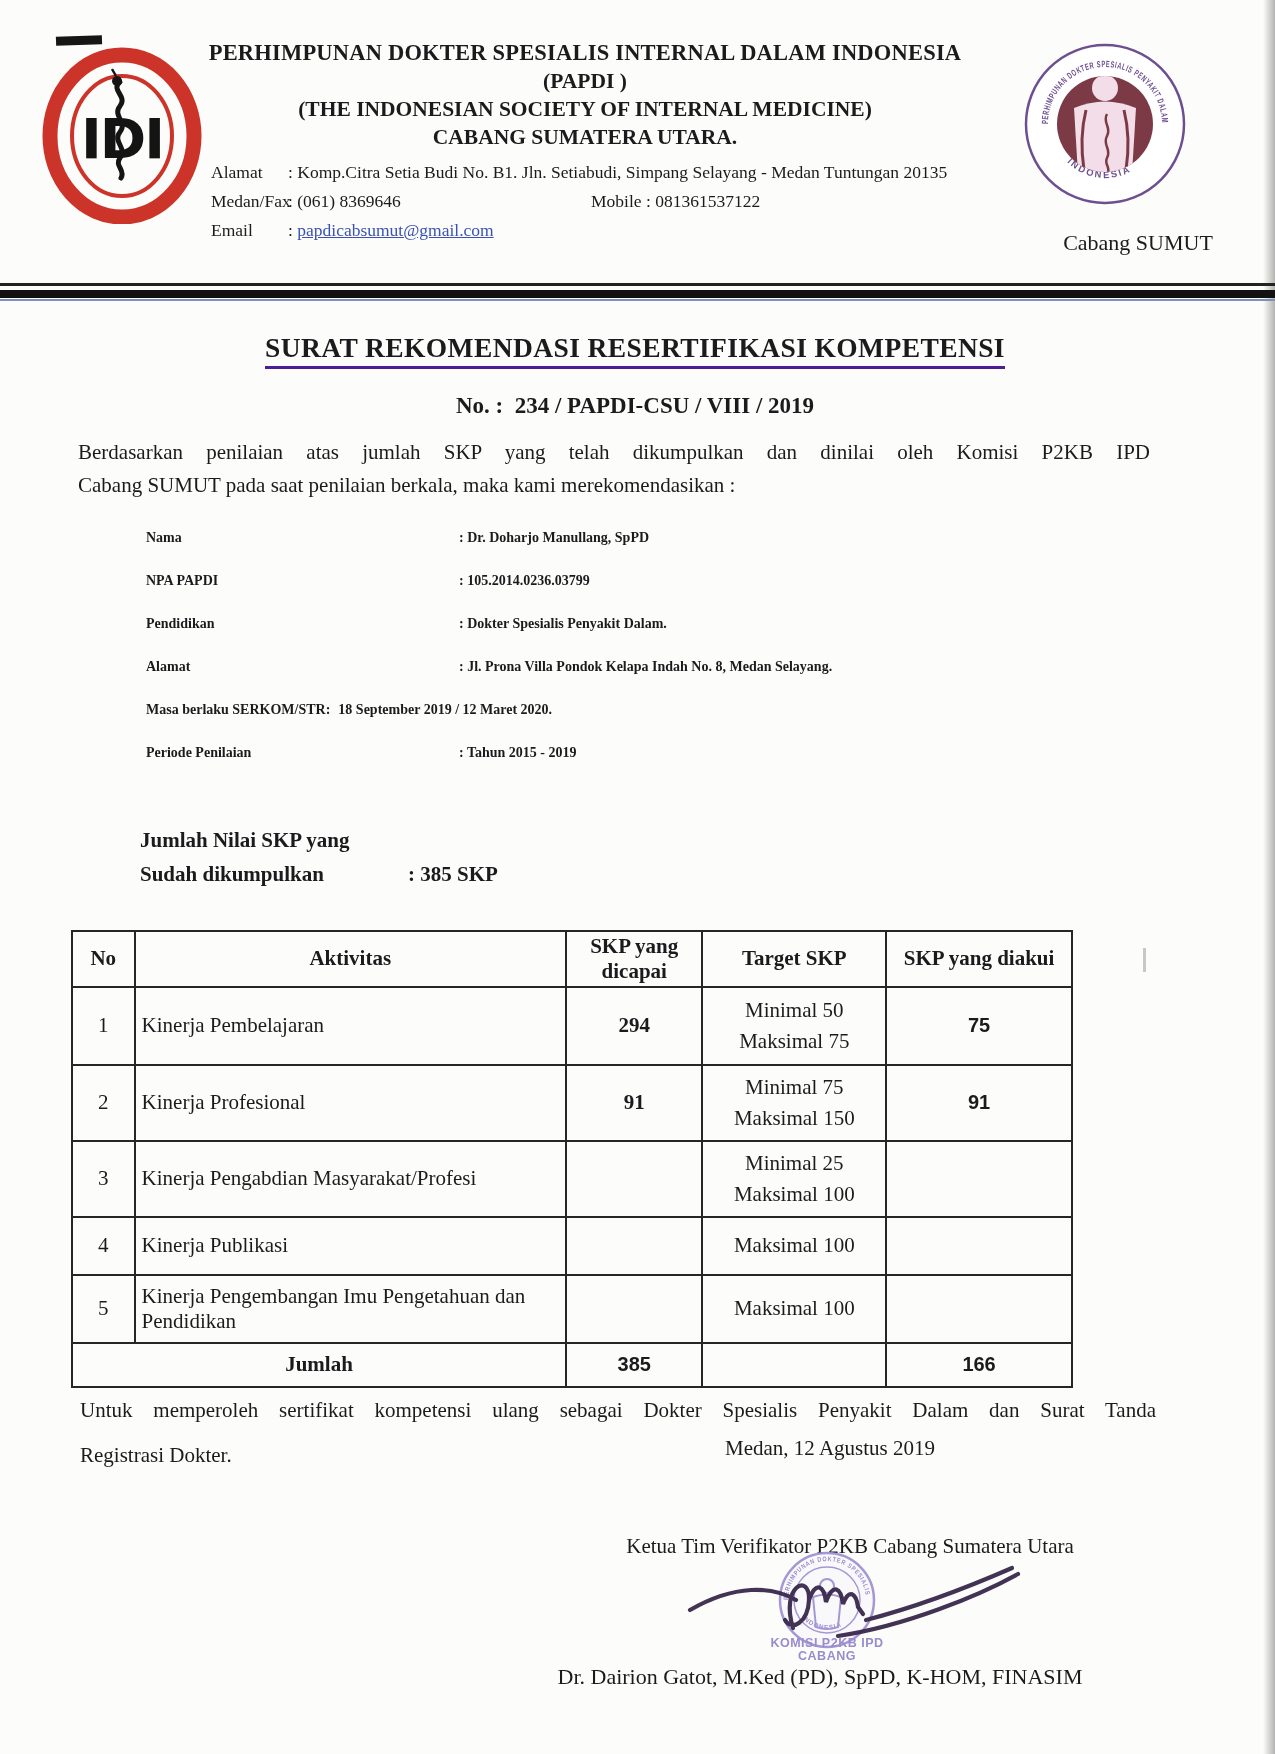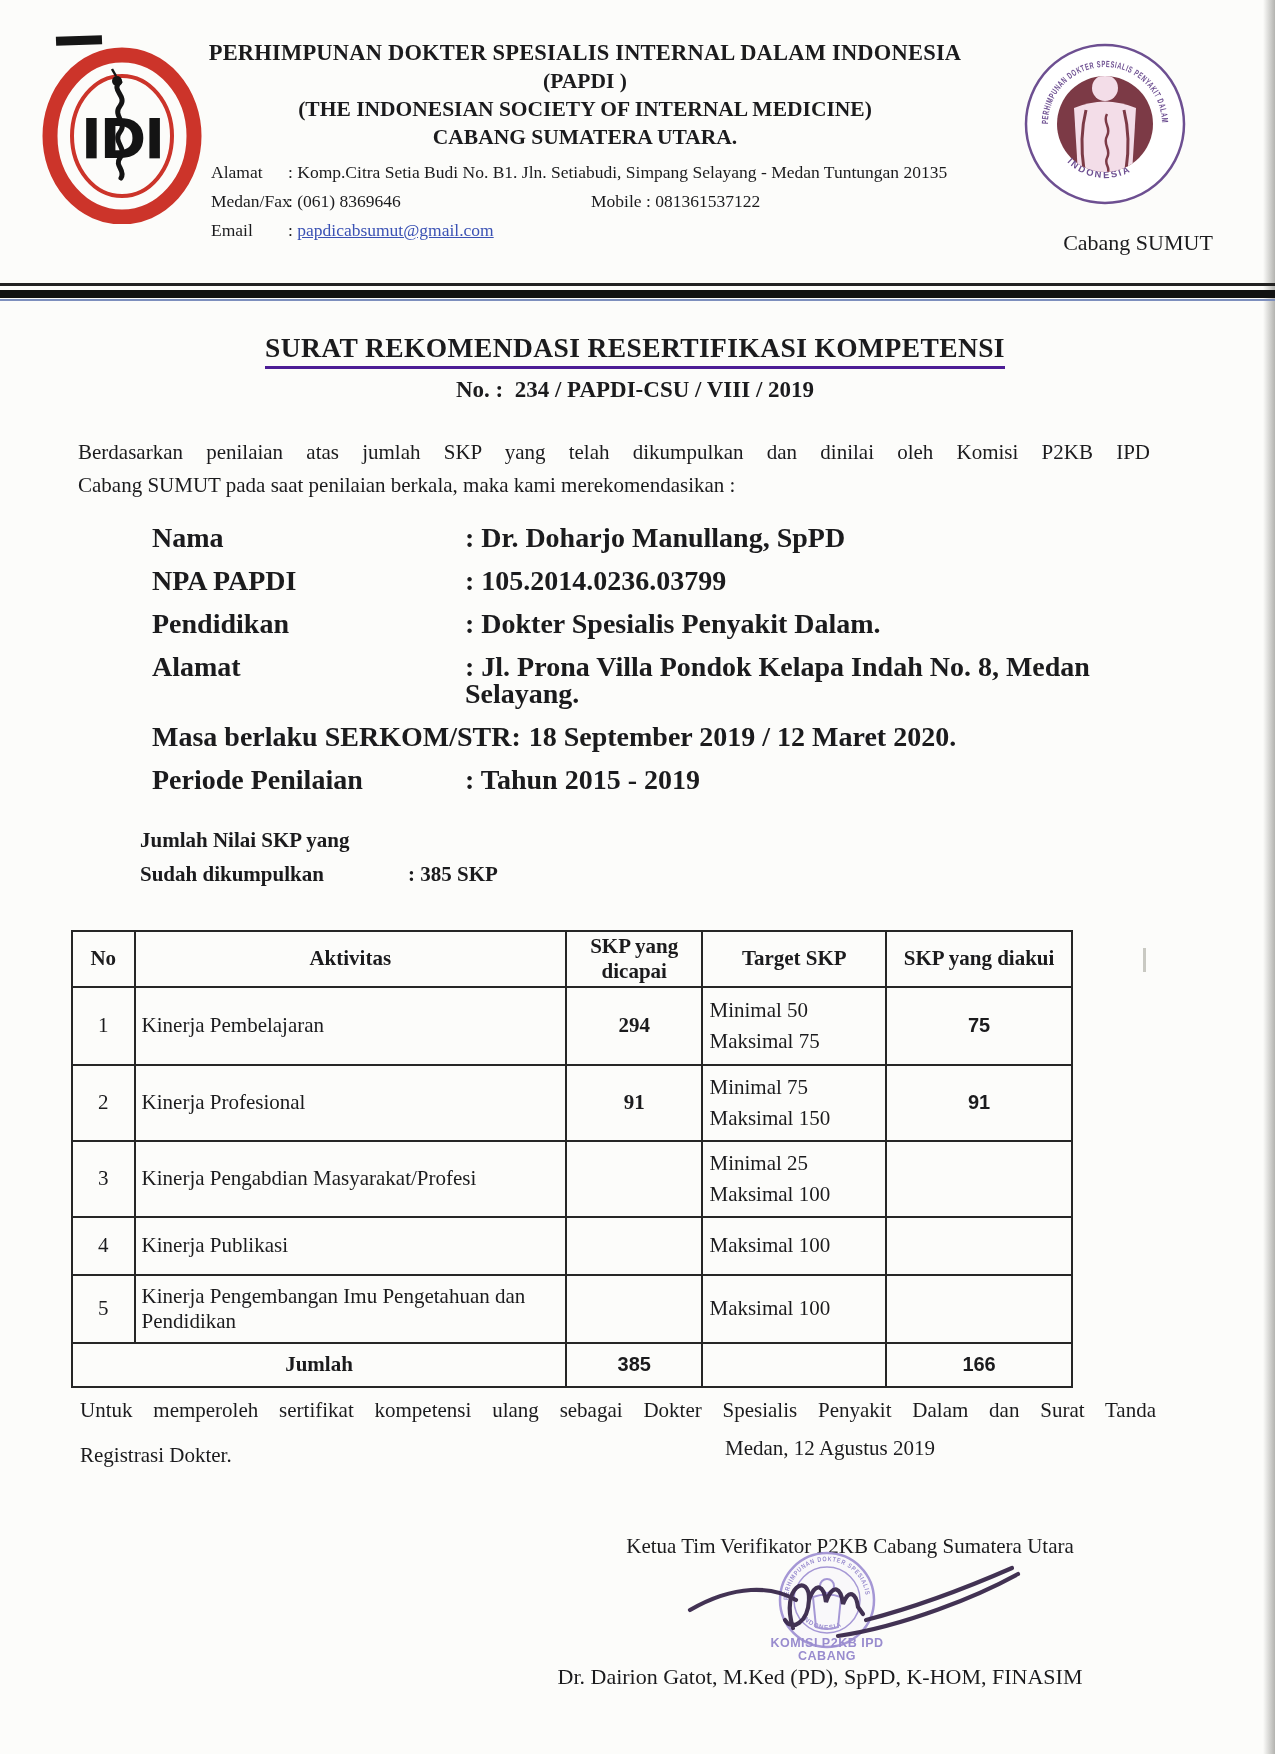--- a/index.html
+++ b/index.html
@@ -29,28 +29,28 @@
   .rule{position:absolute;left:0;top:283px;width:1275px;}
   .rule .r1{height:3px;background:#222;}
   .rule .r2{height:4px;}
   .rule .r3{height:8px;background:#121212;}
   .rule .r4{height:2px;background:#7d8fbd;margin-top:1px;}
 
   
   .title-block{position:absolute;left:90px;top:332px;width:1090px;text-align:center;}
   .doc-title{display:inline-block;font-size:27.5px;font-weight:bold;letter-spacing:.4px;
              border-bottom:3px solid #4c1d95;padding-bottom:2px;}
-  .doc-number{font-size:23px;font-weight:bold;margin-top:8px;white-space:pre;}
+  .doc-number{font-size:23px;font-weight:bold;margin-top:24px;white-space:pre;}
 
   
   .intro{position:absolute;left:78px;top:436px;width:1072px;font-size:21px;line-height:33px;}
   .just{text-align:justify;text-align-last:justify;}
 
   
-  .fields{position:absolute;left:152px;top:524px;width:1000px;font-size:28px;font-weight:bold;}
+  .fields{position:absolute;left:146px;top:524px;width:1000px;font-size:14px;font-weight:bold;}
   .field-row{display:flex;margin-bottom:16px;line-height:27px;}
   .field-label{width:313px;flex:none;}
   .field-row:nth-child(5) .field-label{width:auto;margin-right:8px;}
 
   .skp-summary{position:absolute;left:140px;top:828px;font-size:21px;font-weight:bold;}
   .skp-line2{display:flex;margin-top:9px;}
   .skp-line2 .lbl{width:268px;flex:none;}
 
   
   table.skp{position:absolute;left:71px;top:930px;width:1002px;border-collapse:collapse;
@@ -58,21 +58,21 @@
   table.skp th,table.skp td{border:2px solid #262626;vertical-align:middle;padding:2px 6px;}
   table.skp th{font-weight:bold;text-align:center;line-height:1.18;}
   th.h-no{width:53px;word-break:break-all;line-height:1.5;}
   th.h-akt{width:451px;}
   th.h-dicapai{width:130px;}
   th.h-target{width:181px;}
   th.h-diakui{width:187px;padding-left:40px;padding-right:40px;}
   td.td-no{text-align:center;}
   td.td-akt{padding-left:12px;}
   td.td-dicapai{text-align:center;font-weight:bold;}
-  td.td-target{padding-left:12px;white-space:pre-line;line-height:1.45;}
+  td.td-target{padding-left:12px;white-space:pre-line;line-height:1.45;text-align:center;}
   td.td-diakui{text-align:center;font-family:"Liberation Sans",sans-serif;font-weight:bold;font-size:20px;}
   tbody tr:nth-child(1){height:78px;} tbody tr:nth-child(2){height:76px;}
   tbody tr:nth-child(3){height:76px;} tbody tr:nth-child(4){height:58px;}
   tbody tr:nth-child(5){height:68px;}
   tfoot tr{height:44px;}
   td.t-foot-label{text-align:center;font-weight:bold;}
   .num-sans{text-align:center;font-family:"Liberation Sans",sans-serif;font-weight:bold;font-size:20px;}
 
   
   .closing{position:absolute;left:80px;top:1388px;width:1076px;font-size:21px;line-height:45px;}

